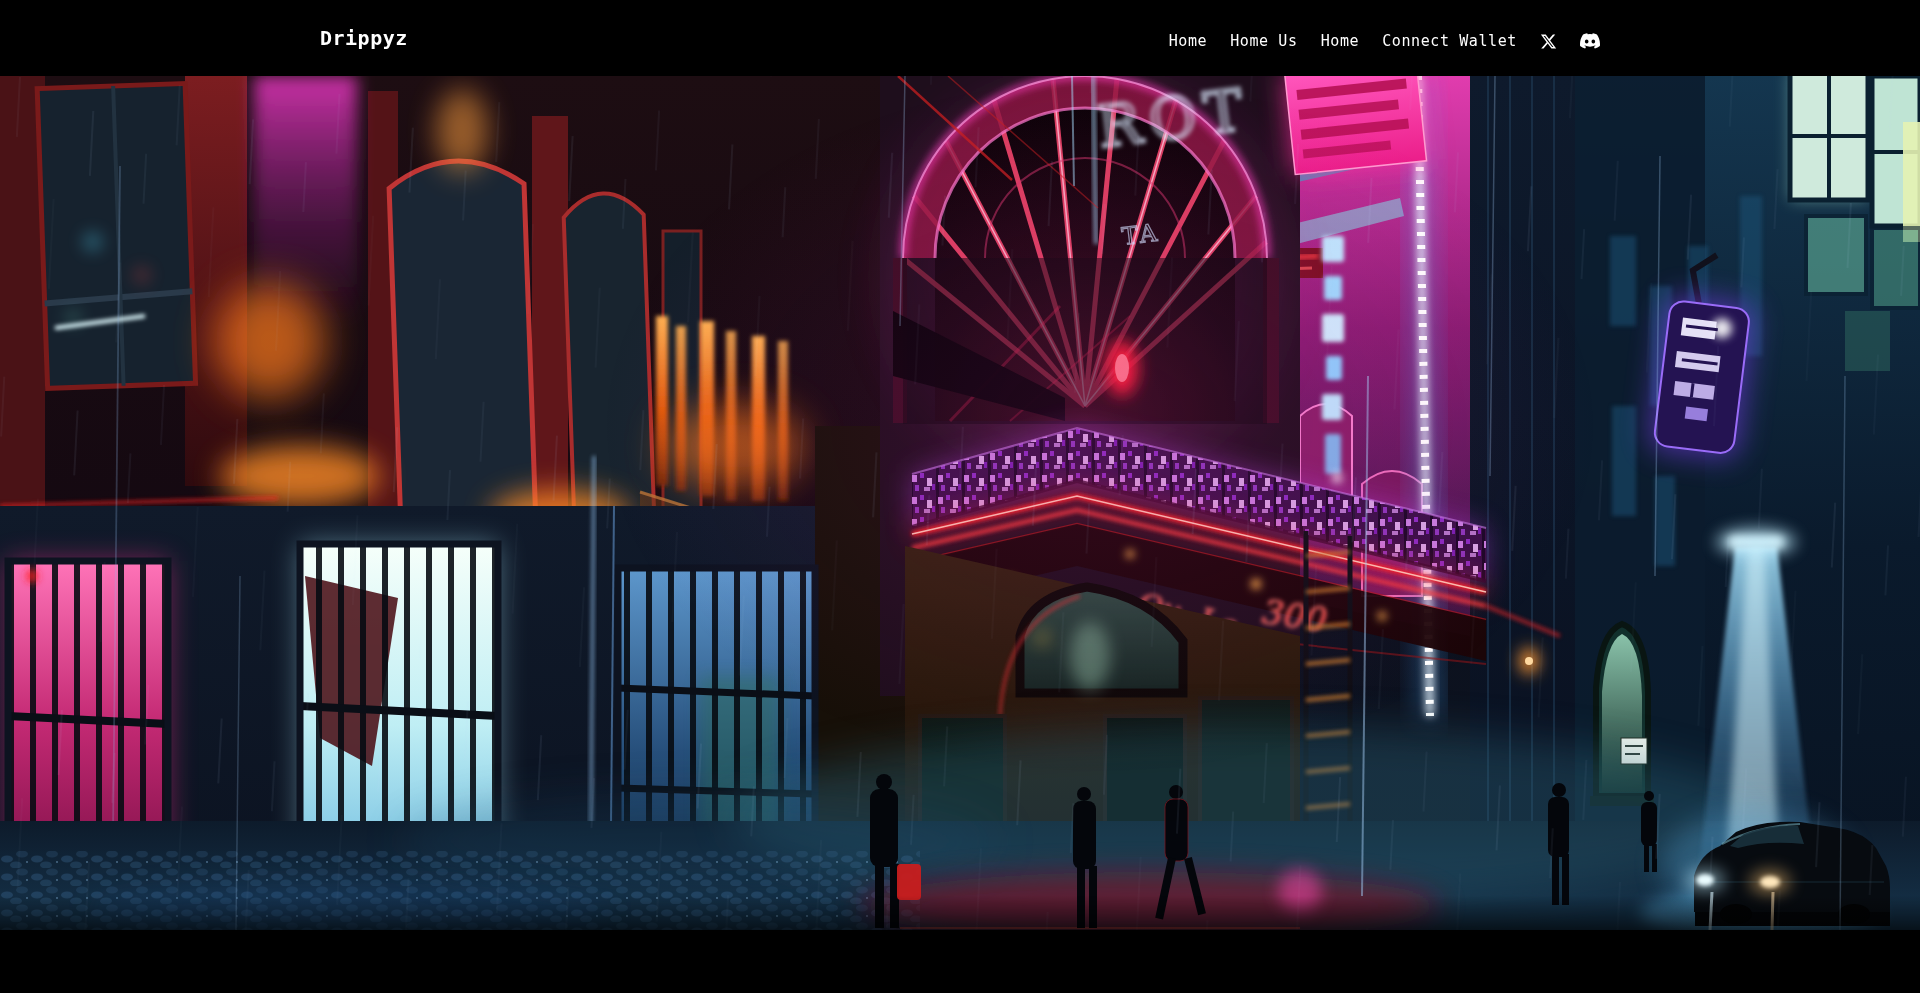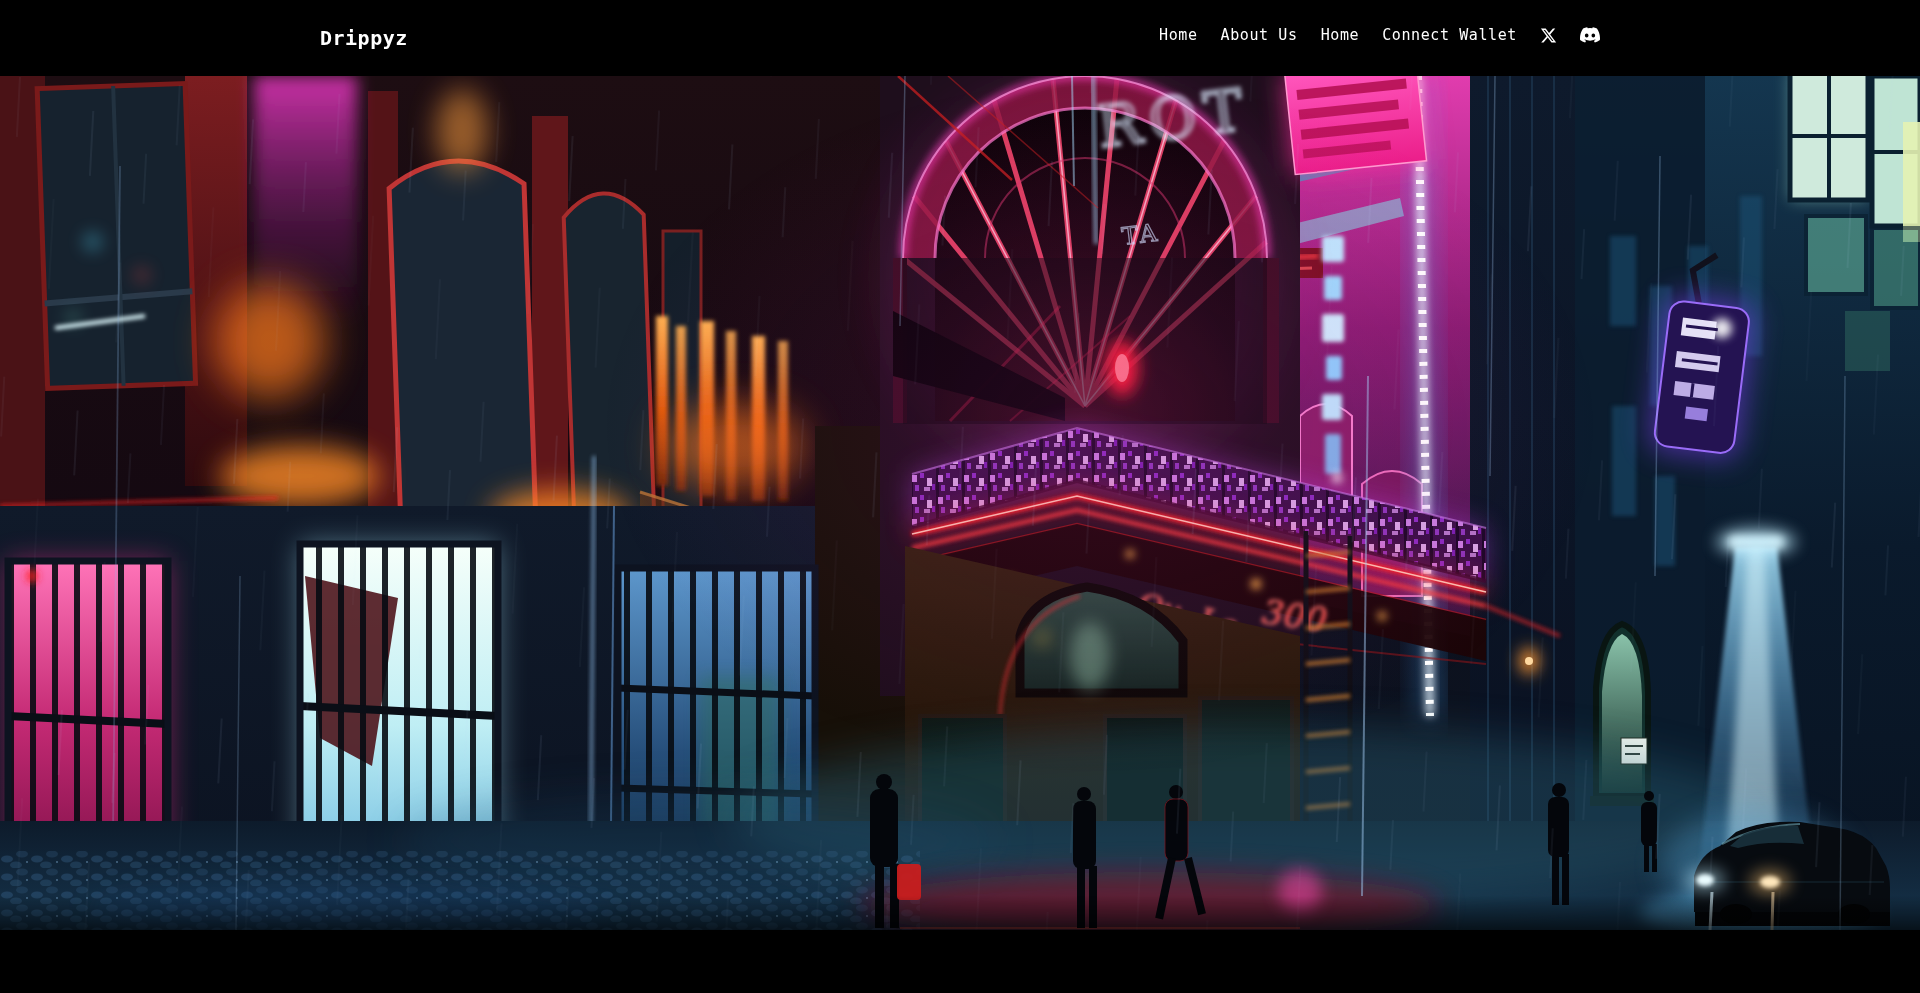--- a/index.html
+++ b/index.html
@@ -1,19 +1,19 @@
 <!DOCTYPE html>
 <html><head>
 <meta charset="utf-8">
 <style>
   html,body{margin:0;padding:0;background:#000;width:1920px;height:993px;overflow:hidden}
   .page{width:1920px;height:993px;display:flex;flex-direction:column;background:#000}
   
   header{flex:0 0 76px;height:76px;background:#000;display:flex;align-items:center}
-  .nav-inner{width:1280px;margin:0 auto;display:flex;align-items:flex-start;justify-content:space-between}
+  .nav-inner{width:1280px;margin:0 auto;display:flex;align-items:flex-end;justify-content:space-between}
   .brand{color:#fff;font:700 20px "DejaVu Sans Mono","Liberation Mono",monospace;letter-spacing:.5px;text-decoration:none;cursor:pointer}
   nav{display:flex;align-items:center;gap:23px}
   nav a.link{color:#fff;font:400 15px "DejaVu Sans Mono","Liberation Mono",monospace;letter-spacing:.6px;text-decoration:none;cursor:pointer;white-space:nowrap}
   .icon-btn{display:flex;align-items:center;cursor:pointer}
   .icon-btn svg{display:block;fill:#fff}
   
   main.hero{flex:0 0 854px;position:relative;height:854px;overflow:hidden}
   svg.scene{display:block;width:1920px;height:854px}
   .neon-serif{font-family:"DejaVu Serif","Liberation Serif",serif}
   .neon-script{font-family:"DejaVu Serif","Liberation Serif",serif;font-style:italic}
@@ -23,21 +23,21 @@
 </head>
 <body>
 
 <div class="page">
 
   <header>
     <div class="nav-inner">
       <a class="brand">Drippyz</a>
       <nav>
         <a class="link">Home</a>
-        <a class="link">About Us</a>
+        <a class="link">Home Us</a>
         <a class="link">Home</a>
         <a class="link">Connect Wallet</a>
         <a class="icon-btn">
           <svg width="17" height="17" viewBox="0 0 24 24">
             <path d="M18.244 2.25h3.308l-7.227 8.26 8.502 11.24h-6.657l-5.214-6.817L4.99 21.75H1.68l7.73-8.835L1.254 2.25H8.08l4.713 6.231 5.451-6.231zm-1.161 17.52h1.833L7.084 4.126H5.117l11.966 15.644z"></path>
           </svg>
         </a>
         <a class="icon-btn">
           <svg width="20" height="16" viewBox="0 0 24 19">
             <path d="M20.317 1.62A19.79 19.79 0 0 0 15.432.105a.074.074 0 0 0-.079.037c-.21.375-.444.864-.608 1.25a18.27 18.27 0 0 0-5.487 0A12.64 12.64 0 0 0 8.641.142.077.077 0 0 0 8.562.105 19.736 19.736 0 0 0 3.677 1.62a.07.07 0 0 0-.032.027C.533 6.296-.32 10.83.099 15.307a.082.082 0 0 0 .031.057 19.9 19.9 0 0 0 5.993 3.03.078.078 0 0 0 .084-.028c.462-.63.874-1.295 1.226-1.994a.076.076 0 0 0-.041-.106 13.107 13.107 0 0 1-1.872-.892.077.077 0 0 1-.008-.128c.126-.094.252-.192.372-.291a.074.074 0 0 1 .077-.01c3.928 1.793 8.18 1.793 12.062 0a.074.074 0 0 1 .078.01c.12.098.246.198.373.292a.077.077 0 0 1-.006.127 12.3 12.3 0 0 1-1.873.892.077.077 0 0 0-.041.107c.36.698.772 1.362 1.225 1.993a.076.076 0 0 0 .084.028 19.84 19.84 0 0 0 6.002-3.03.077.077 0 0 0 .032-.054c.5-5.177-.838-9.674-3.549-13.66a.061.061 0 0 0-.031-.03zM8.02 12.58c-1.183 0-2.157-1.085-2.157-2.419 0-1.333.956-2.419 2.157-2.419 1.21 0 2.176 1.096 2.157 2.42 0 1.333-.956 2.418-2.157 2.418zm7.975 0c-1.183 0-2.157-1.085-2.157-2.419 0-1.333.955-2.419 2.157-2.419 1.21 0 2.176 1.096 2.157 2.42 0 1.333-.946 2.418-2.157 2.418z"></path>

